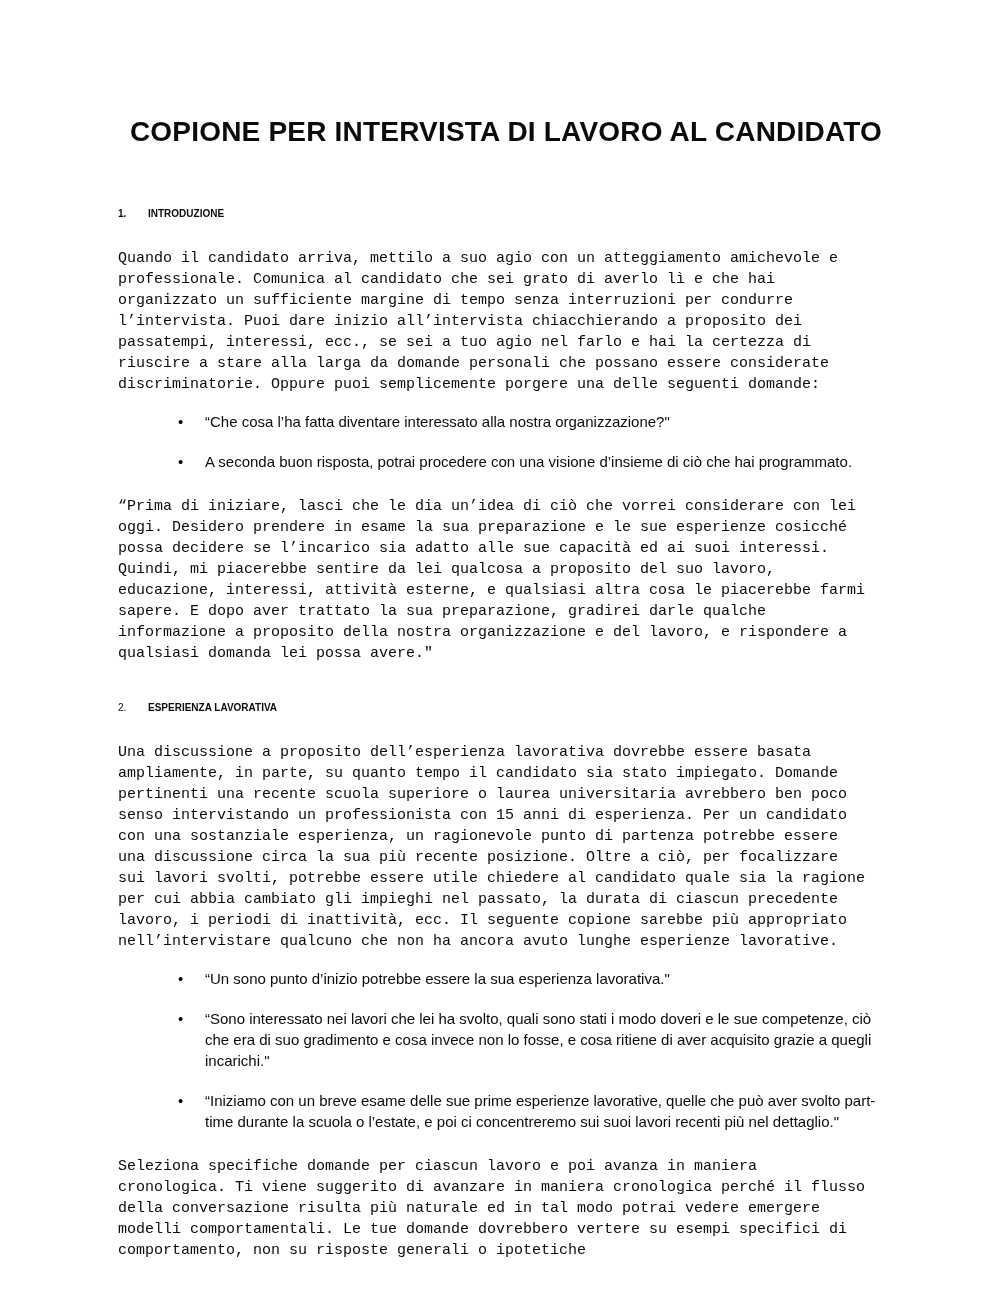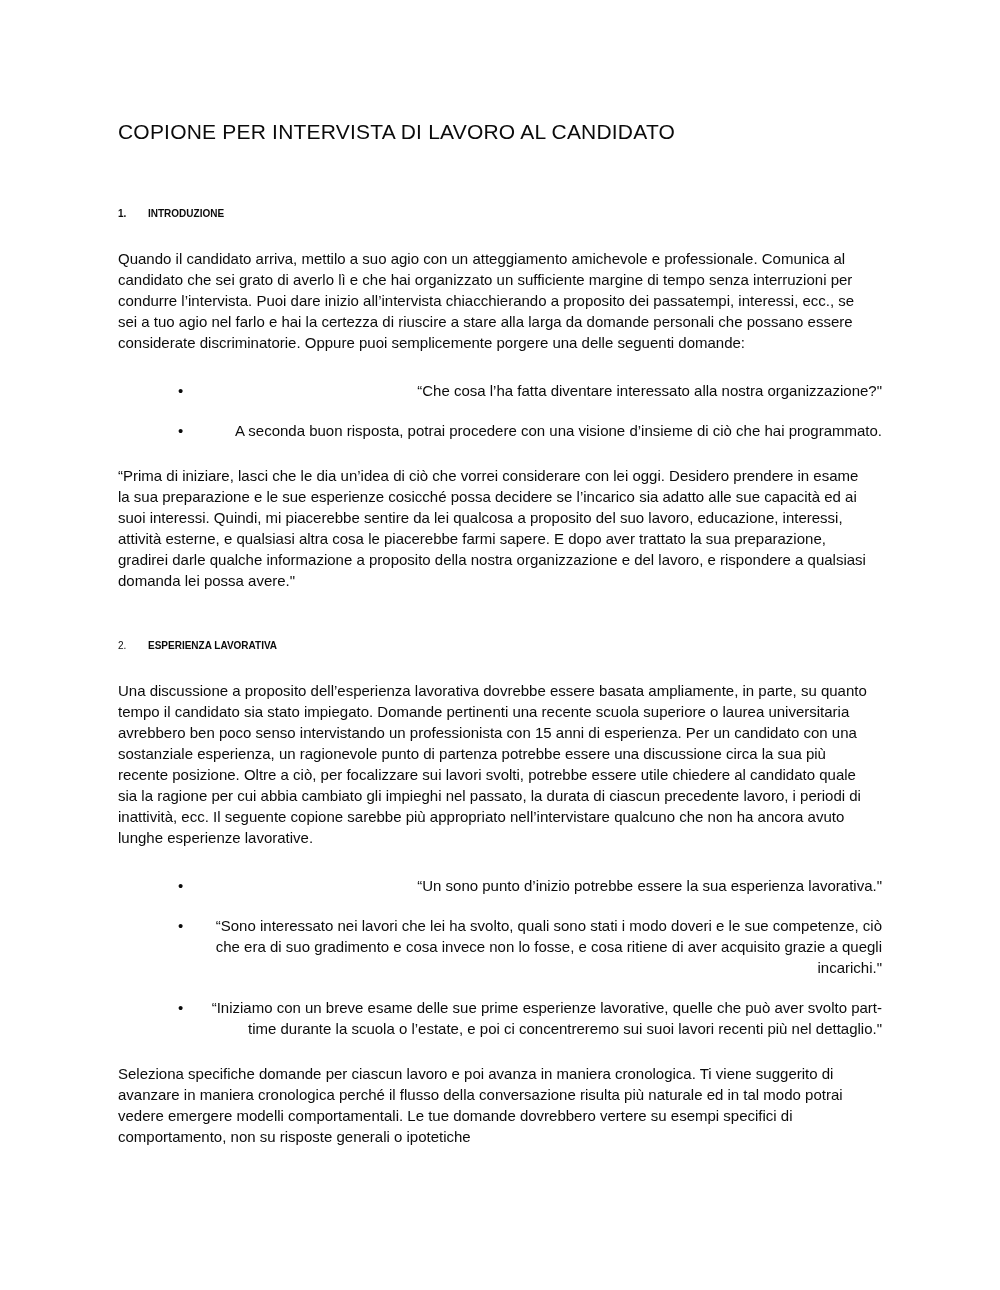--- a/index.html
+++ b/index.html
@@ -15,54 +15,54 @@
     box-sizing: border-box;
     padding: 118px 118px 0 118px;
     font-family: "Liberation Sans", "DejaVu Sans", sans-serif;
     font-size: 15px;
     line-height: 21px;
     color: #0b0b0b;
     overflow: hidden;
   }
   .doc-title {
     margin: 0 0 0 0;
-    text-align: left;
-    font-size: 21px;
+    text-align: right;
+    font-size: 28px;
     line-height: 28px;
-    font-weight: 400;
+    font-weight: 700;
     letter-spacing: 0.2px;
   }
   .section-heading {
     margin: 0;
     font-size: 10px;
     line-height: 21px;
     font-weight: 400;
   }
   .section-heading.first {
     margin-top: 57px;
   }
   .section-heading.second {
-    margin-top: 44px;
+    margin-top: 33px;
   }
   .section-heading .num {
     display: inline-block;
     min-width: 30px;
   }
   .section-heading .num.bold,
   .section-heading .label {
     font-weight: 700;
   }
   p.body-par {
     margin: 24px 8px 0 0;
+    font-family: Liberation Mono, monospace;
   }
   ul.bullet-list {
     list-style: none;
-    margin: 27px 0 0 0;
+    margin: 16px 0 0 0;
     padding: 0 0 0 87px;
-    text-align: right;
   }
   ul.bullet-list li {
     position: relative;
     margin: 0;
   }
   ul.bullet-list li + li {
     margin-top: 19px;
   }
   ul.bullet-list li::before {
     content: "\2022";

